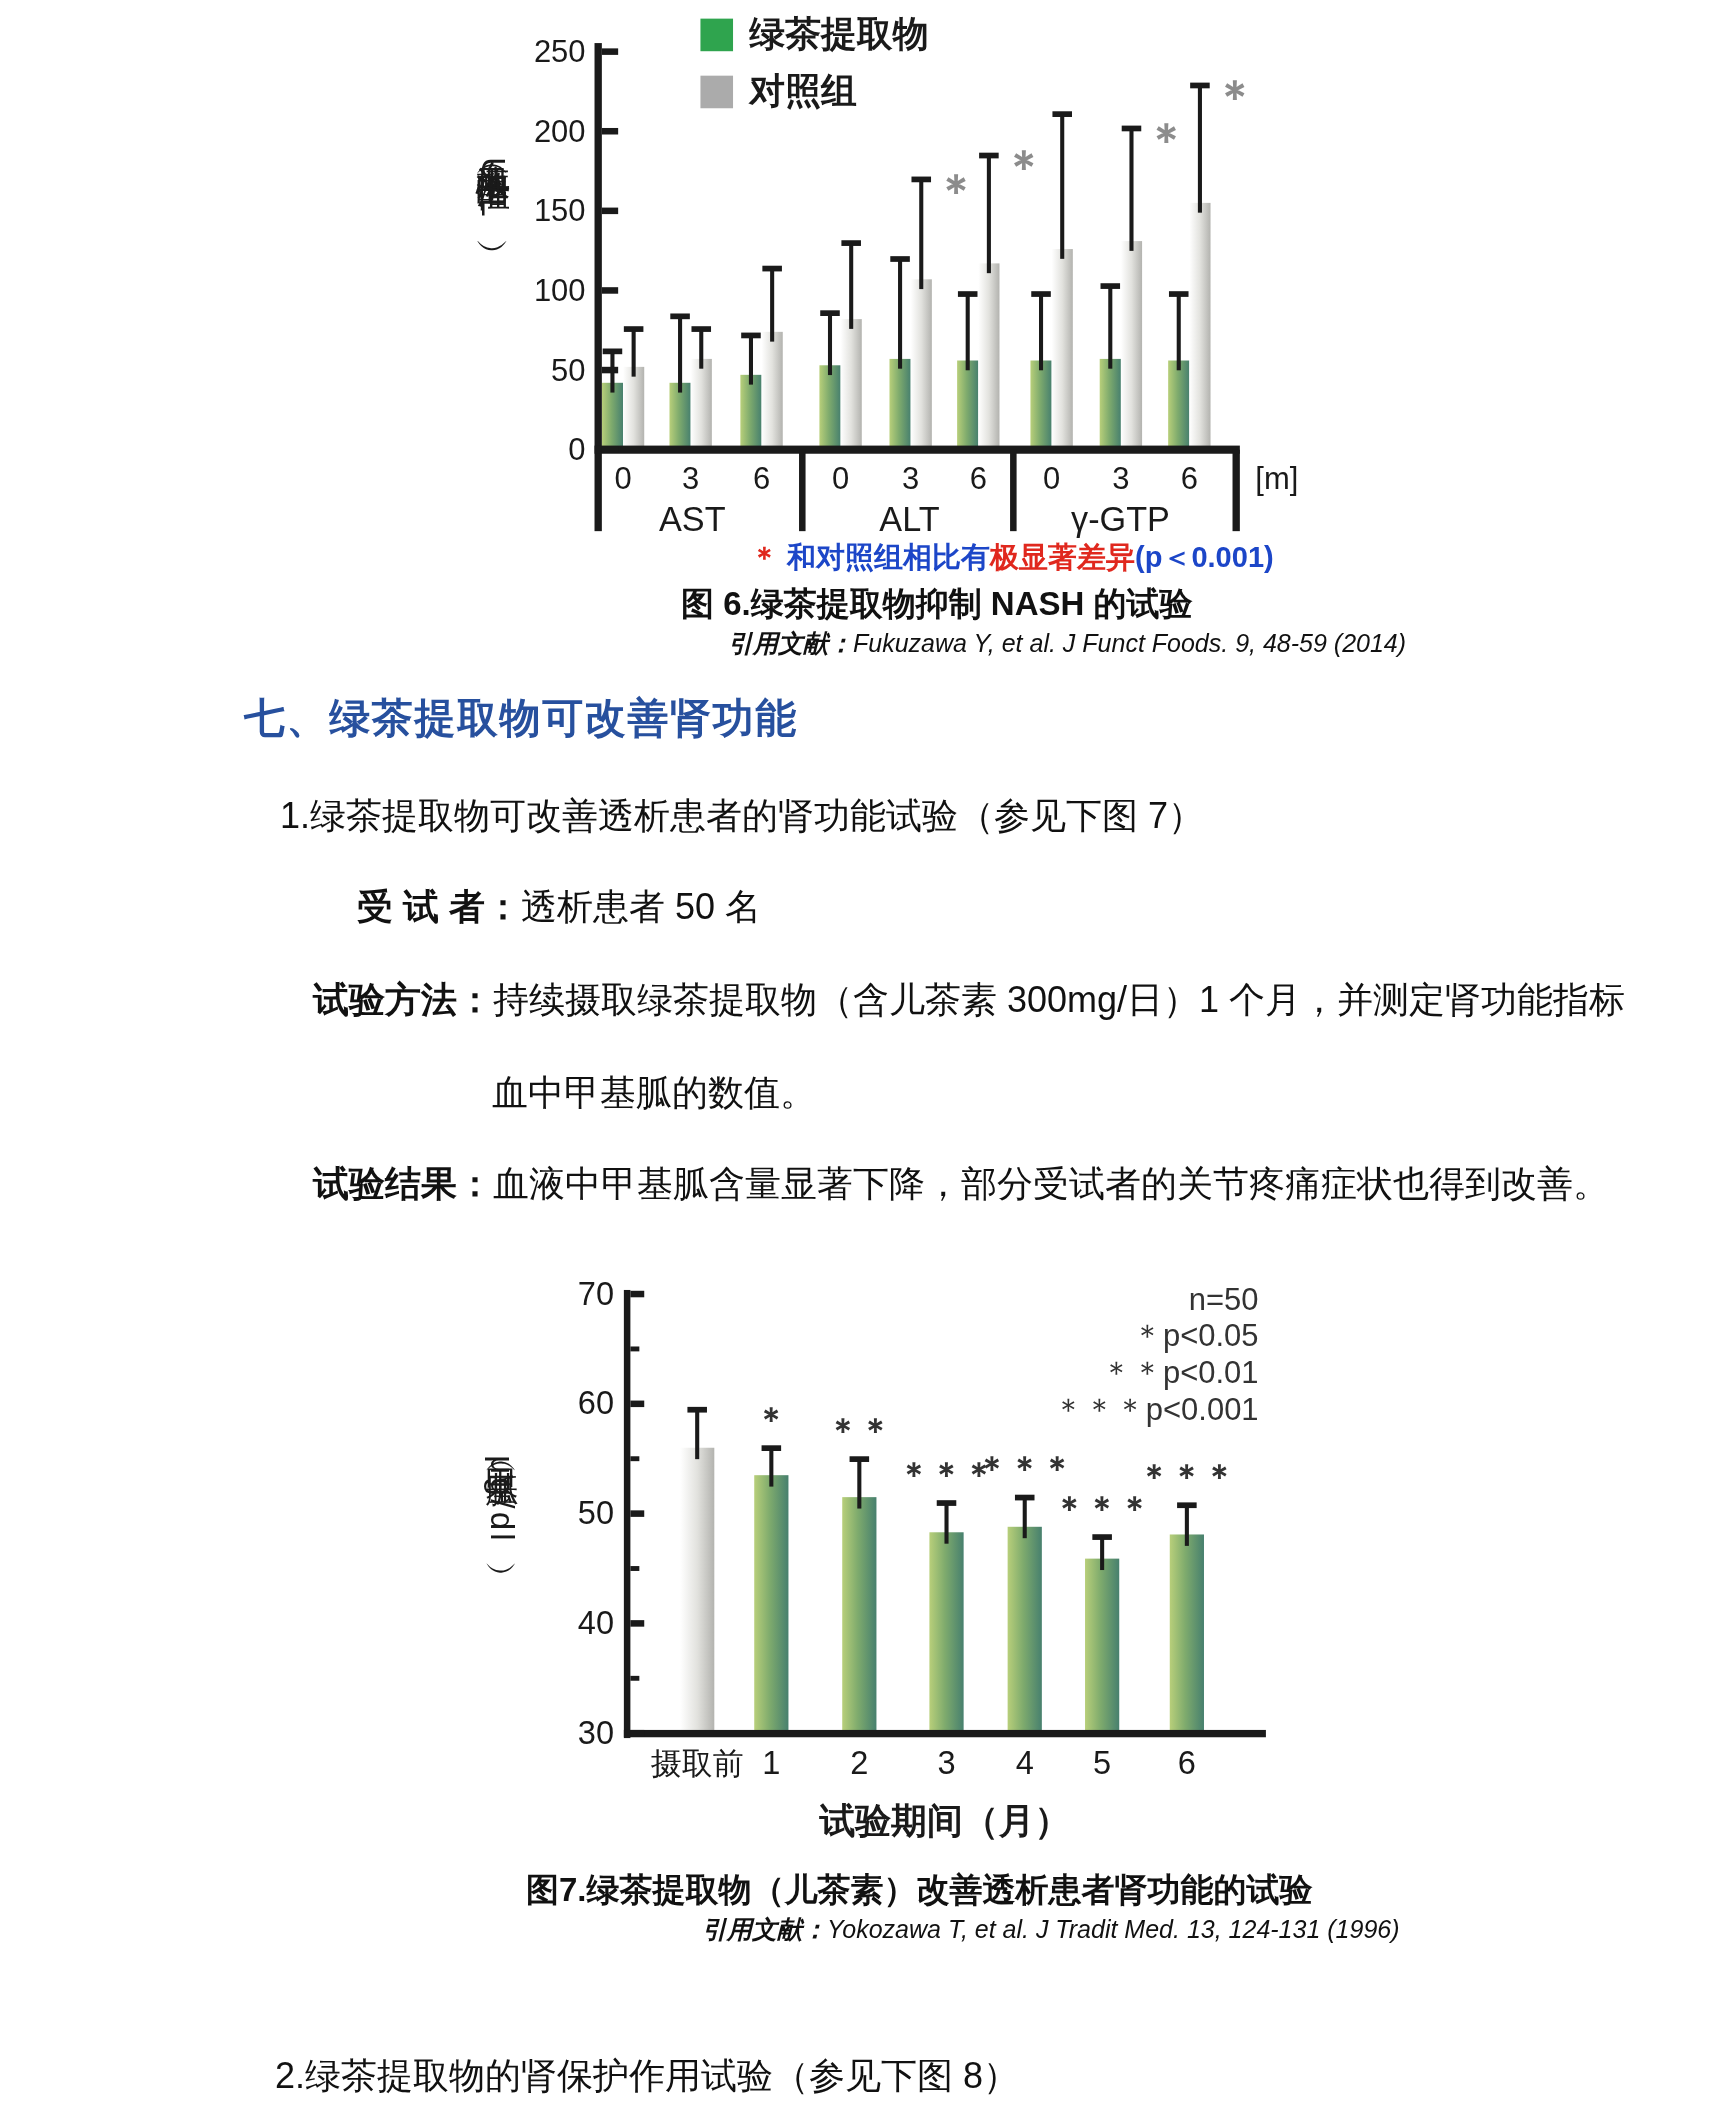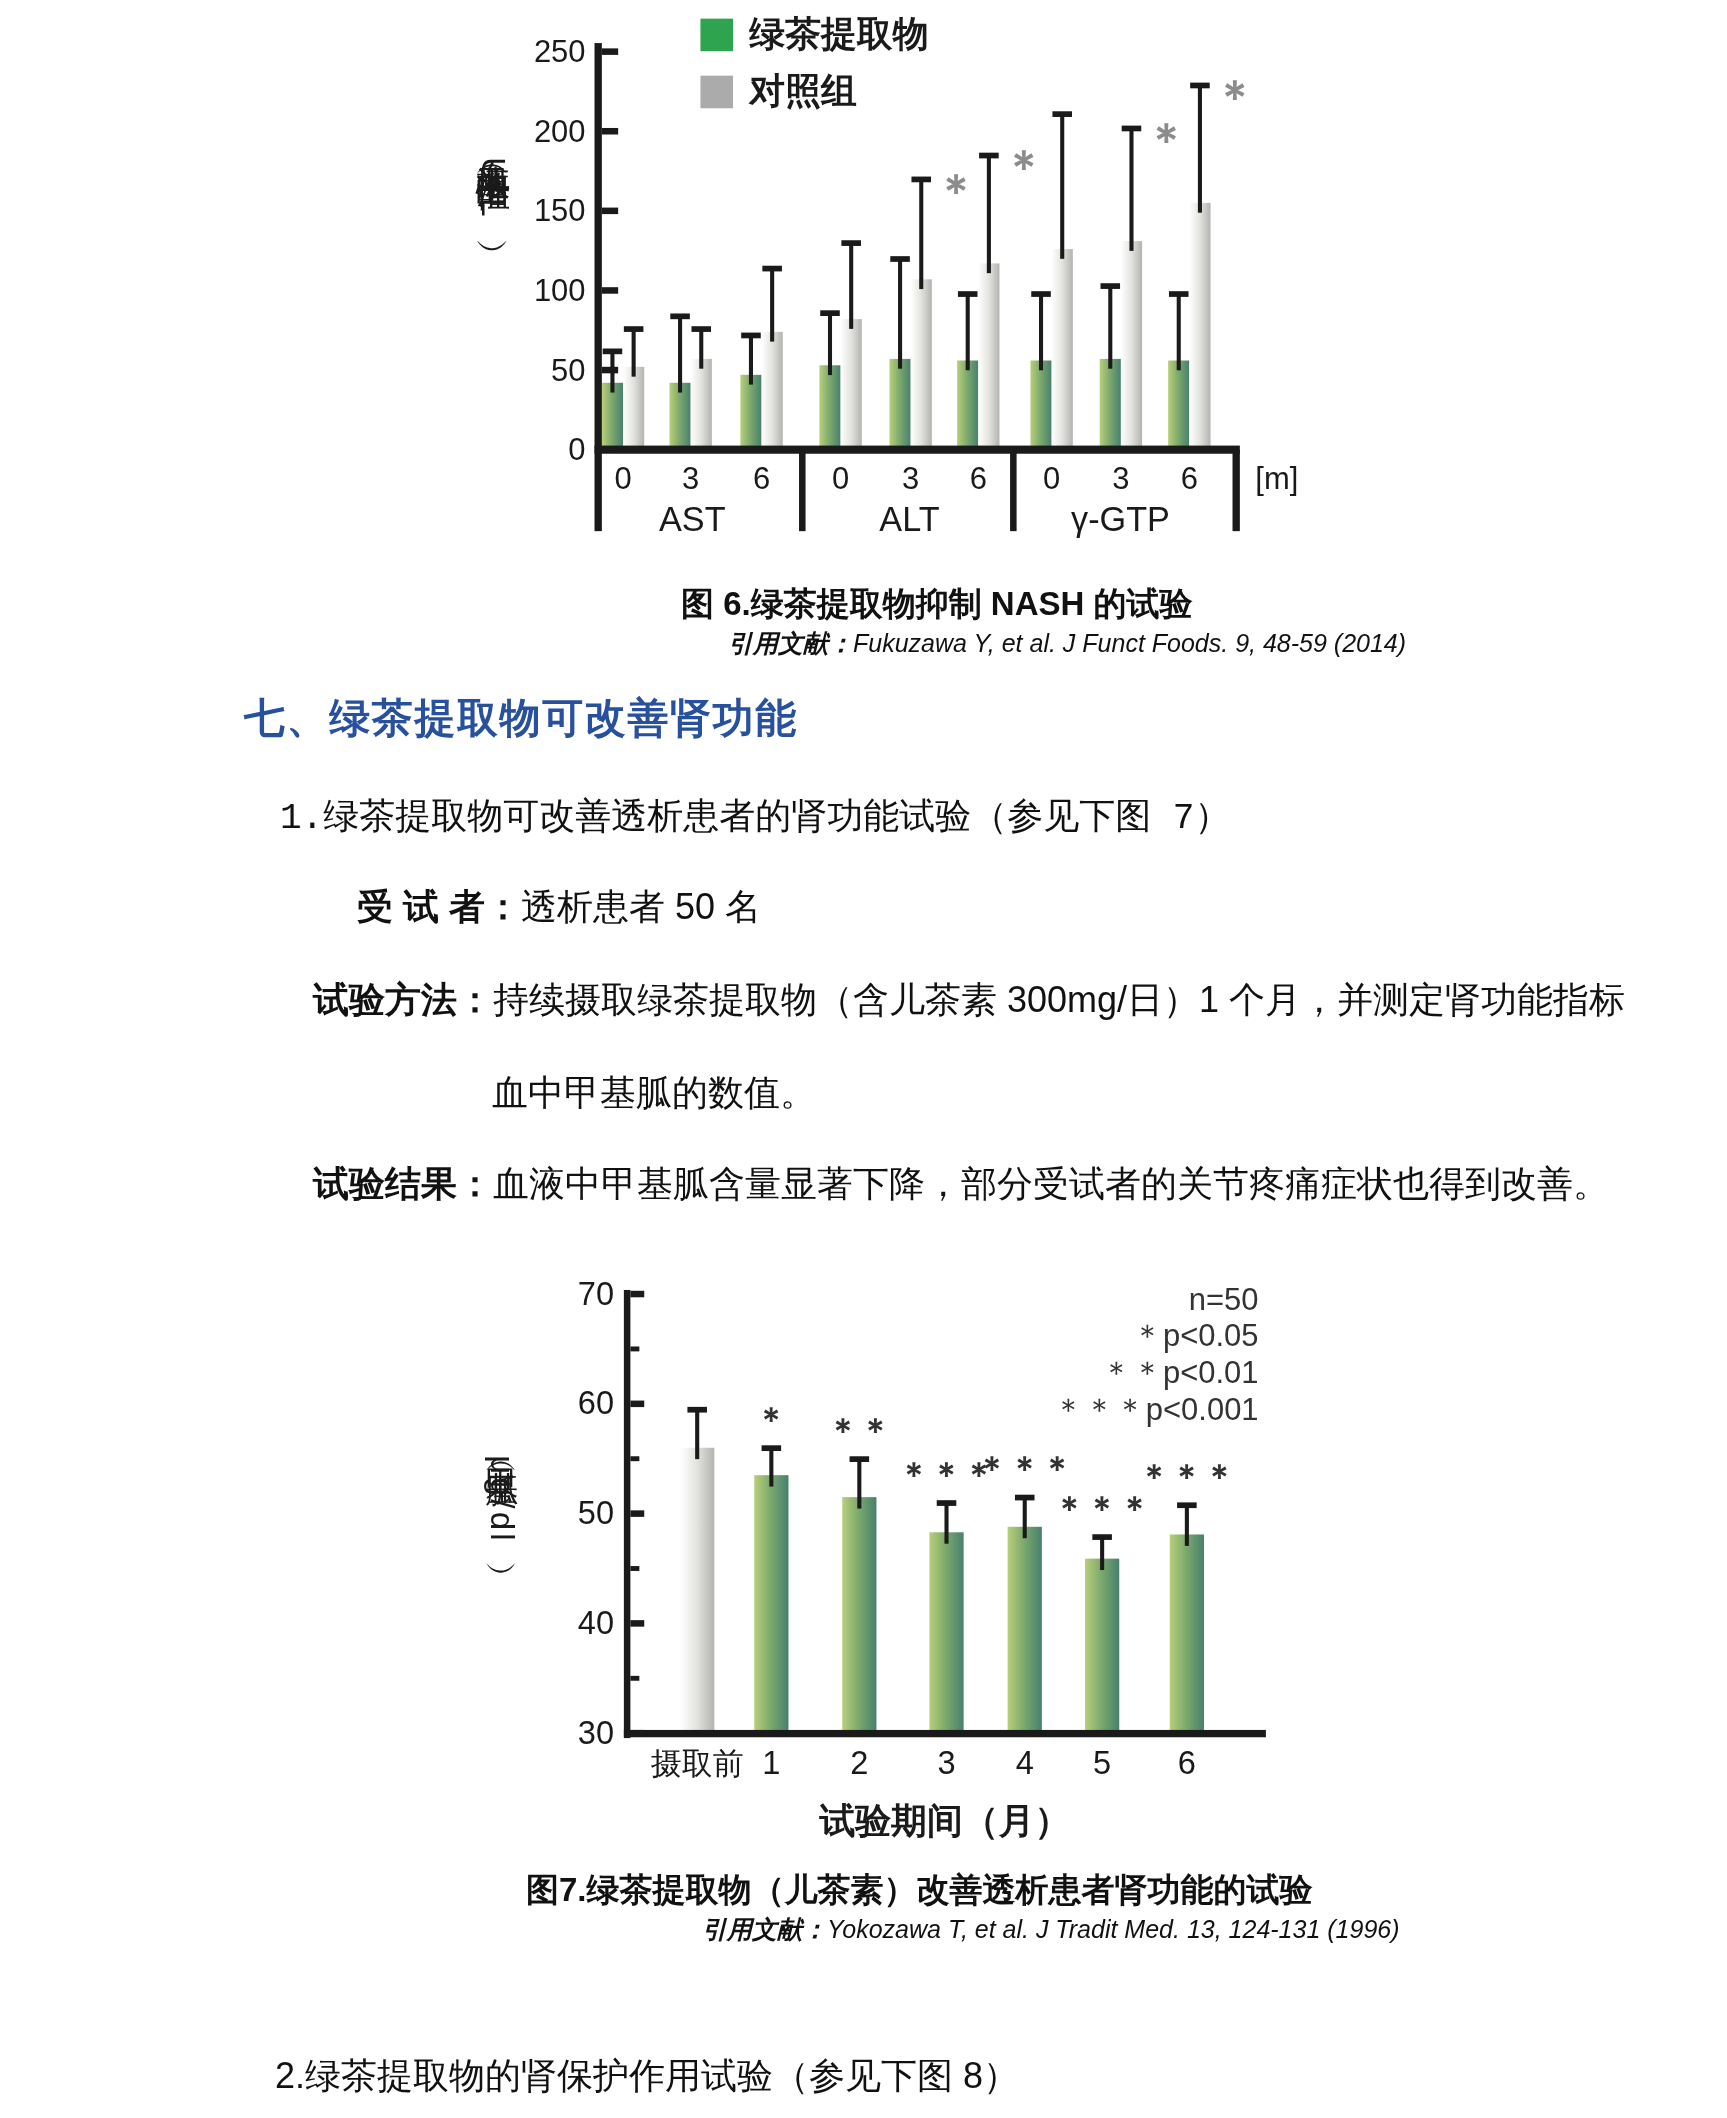--- a/index.html
+++ b/index.html
@@ -142,30 +142,33 @@
         <rect x="300" y="8" width="40" height="40" fill="#2fa44e"></rect>
         <text x="360" y="42" font-size="44" fill="#1a1a1a" text-anchor="start" font-family="&quot;Liberation Sans&quot;,&quot;DejaVu Sans&quot;,sans-serif" font-weight="bold">绿茶提取物</text>
         <rect x="300" y="78" width="40" height="40" fill="#ababab"></rect>
         <text x="360" y="112" font-size="44" fill="#1a1a1a" text-anchor="start" font-family="&quot;Liberation Sans&quot;,&quot;DejaVu Sans&quot;,sans-serif" font-weight="bold">对照组</text>
       </svg>
     <div class="vlabel" style="left:14.7px;top:122px;height:391px;font-size:34px;">
       <span>血液中酶活性</span><span>（U/L）</span>
     </div>
   </div>
 
+  <div class="abs footnote" style="left:750px;top:538px;">
+    <span class="fn-red">＊</span><span class="fn-blue"> 和对照组相比有</span><span class="fn-red">极显著差异</span><span class="fn-blue">(p＜0.001)</span>
+  </div>
 
   <div class="abs caption" style="left:681px;top:582px;">图 6.绿茶提取物抑制 NASH 的试验</div>
 
   <div class="abs citation" style="left:728px;top:627px;">
     <span class="cit-label">引用文献：</span><span>Fukuzawa Y, et al. J Funct Foods. 9, 48-59 (2014)</span>
   </div>
 
   <div class="abs heading" style="left:244px;top:691px;font-family:Liberation Mono, monospace;">七、绿茶提取物可改善肾功能</div>
 
-  <div class="abs body-line" style="left:280px;top:792px;font-family:Liberation Mono, monospace;">1.绿茶提取物可改善透析患者的肾功能试验（参见下图 7）</div>
+  <div class="abs body-line" style="left:280px;top:792px;">1.绿茶提取物可改善透析患者的肾功能试验（参见下图 7）</div>
 
   <div class="abs body-line" style="left:313px;top:883px;margin-left:44px;">
     <span class="body-label">受 试 者：</span><span>透析患者 50 名</span>
   </div>
 
   <div class="abs body-line" style="left:313px;top:976px;">
     <span class="body-label">试验方法：</span><span>持续摄取绿茶提取物（含儿茶素 300mg/日）1 个月，并测定肾功能指标</span>
   </div>
 
   <div class="abs body-line" style="left:313px;top:1160px;">

